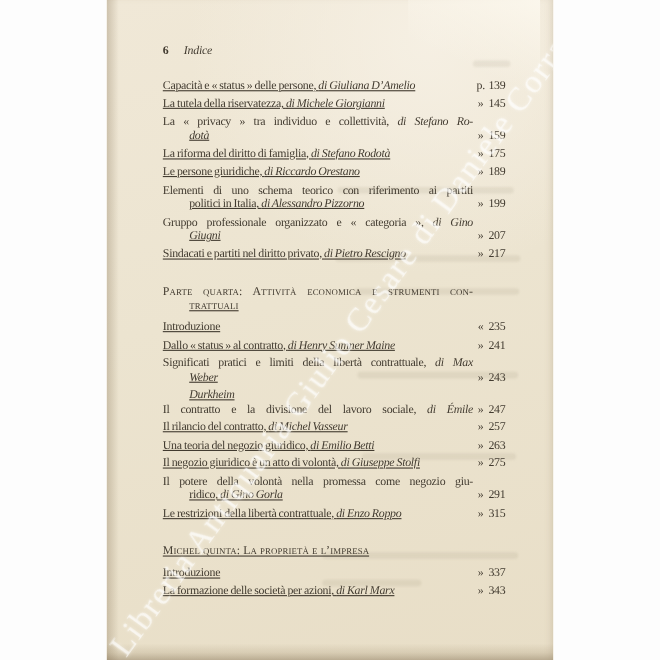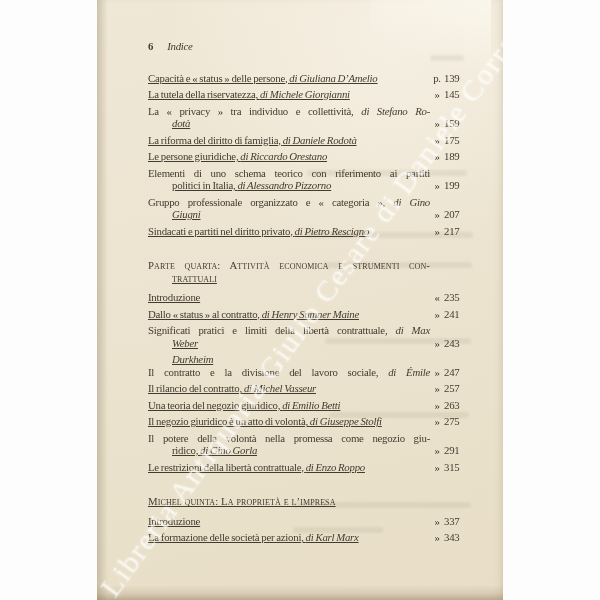--- a/index.html
+++ b/index.html
@@ -117,21 +117,21 @@
           <div class="entry">
             <div class="title">
               <div class="line full">La « privacy » tra individuo e collettività, <i>di Stefano Ro-</i></div>
               <div class="line last indent"><i>dotà</i></div>
             </div>
             <div class="sym">»</div>
             <div class="num">159</div>
           </div>
           <div class="entry">
             <div class="title">
-              <div class="line last">La riforma del diritto di famiglia, <i>di Daniele Rodotà</i></div>
+              <div class="line last">La riforma del diritto di famiglia, <i>di Stefano Rodotà</i></div>
             </div>
             <div class="sym">»</div>
             <div class="num">175</div>
           </div>
           <div class="entry">
             <div class="title">
               <div class="line last">Le persone giuridiche, <i>di Riccardo Orestano</i></div>
             </div>
             <div class="sym">»</div>
             <div class="num">189</div>

